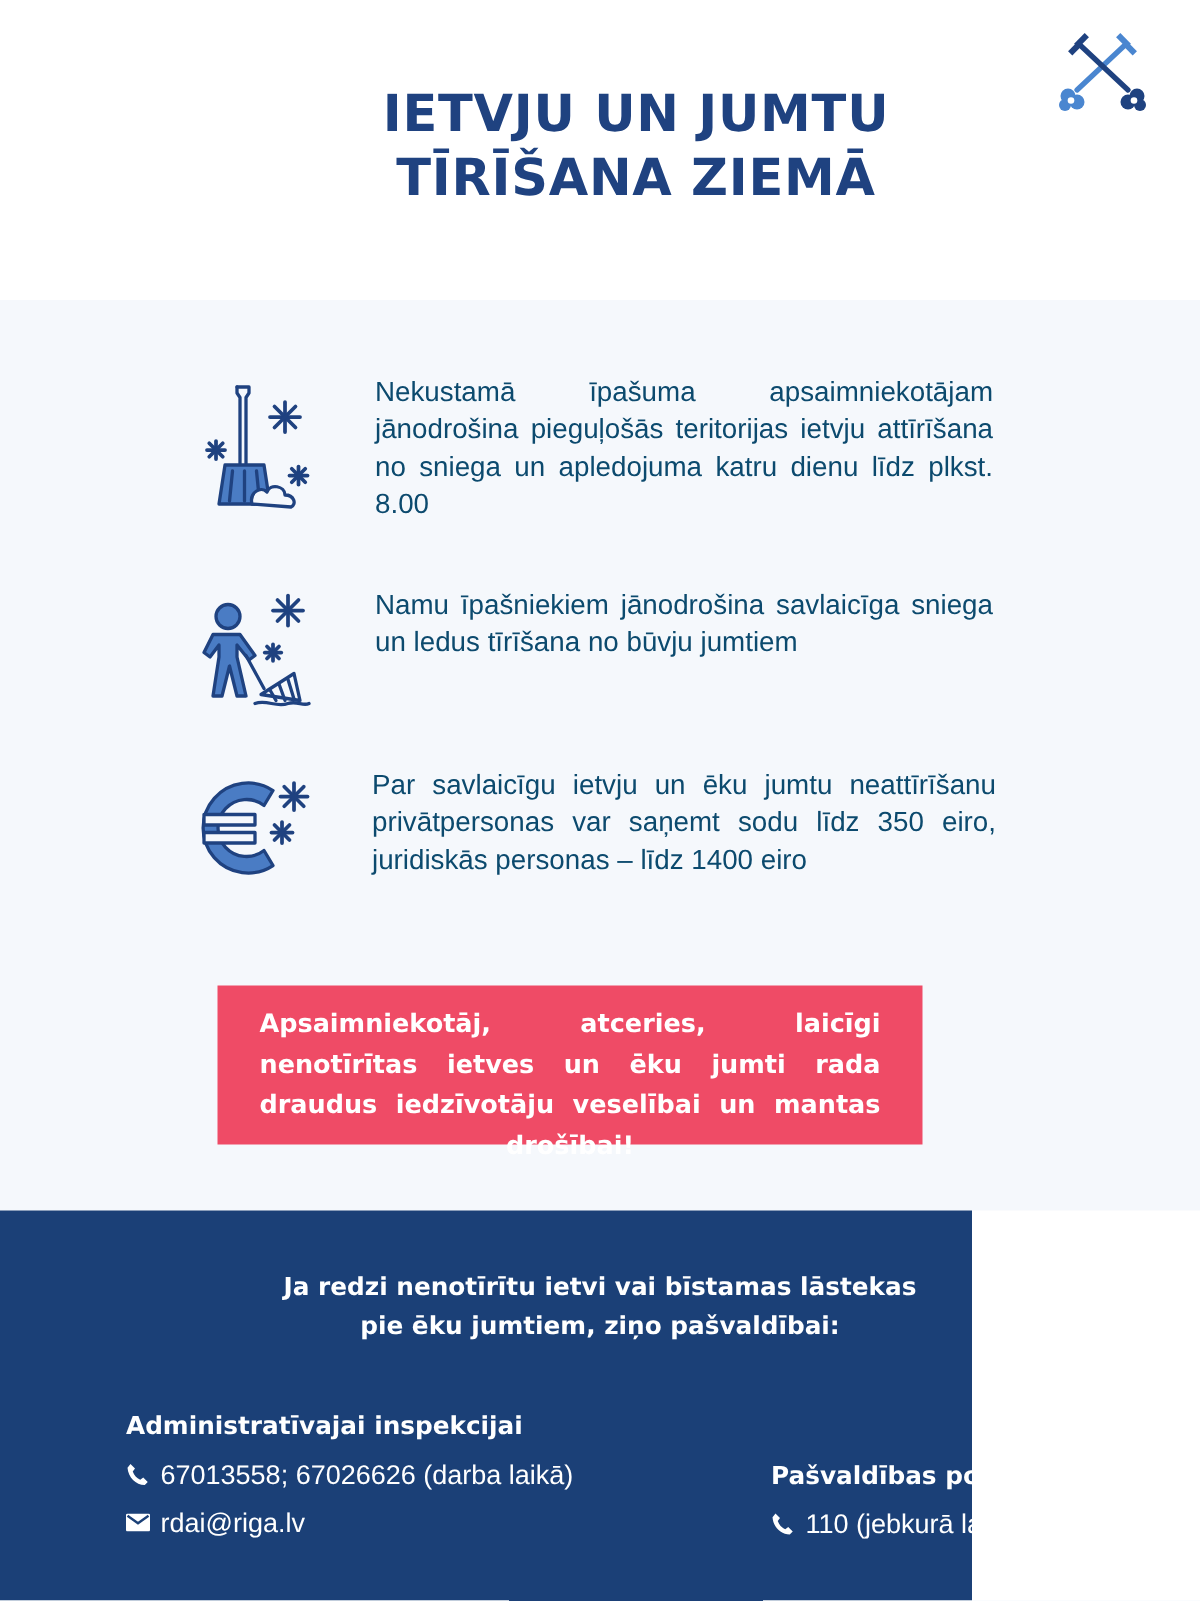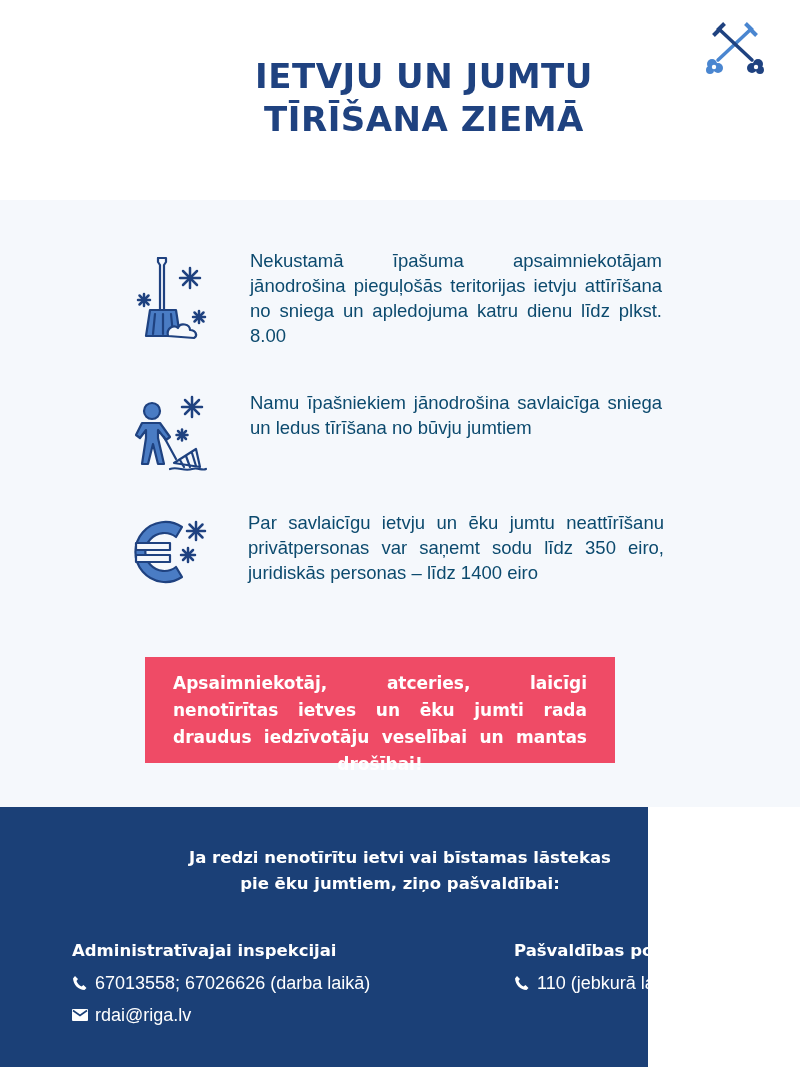--- a/index.html
+++ b/index.html
@@ -28,22 +28,22 @@
 
     .alert { position: absolute; left: 145px; top: 457px; width: 470px; height: 106px; background: #ef4b66;
       color: #ffffff; font-family: "DejaVu Sans", sans-serif; font-weight: bold; font-size: 17px; line-height: 27px;
       padding: 13px 28px 0 28px; text-align: justify; text-align-last: center; }
 
     .footer { position: absolute; left: 0; top: 807px; width: 648px; height: 260px; background: #1b4077; color: #ffffff; }
     .footer .cta { position: absolute; left: 0; top: 38px; width: 800px; text-align: center;
       font-family: "DejaVu Sans", sans-serif; font-weight: bold; font-size: 16.5px; line-height: 26px; }
     .footer .cta span { display: block; }
     .contact { position: absolute; top: 133px; }
-    .contact.left { left: 72px; }
-    .contact.right { left: 514px; }
+    .contact.left { left: 84px; }
+    .contact.right { left: 514px; margin-top: 33px; }
     .contact .heading { font-family: "DejaVu Sans", sans-serif; font-weight: bold; font-size: 16.5px; line-height: 22px; margin-bottom: 10px; white-space: nowrap; }
     .contact .row { display: flex; align-items: center; font-family: "Liberation Sans", sans-serif; font-size: 18px; line-height: 22px; margin-bottom: 10px; white-space: nowrap; }
     .contact .row .ic { width: 18px; height: 18px; margin-right: 5px; display: inline-flex; align-items: center; justify-content: flex-start; }
   </style>
 </head>
 <body>
 
 <div class="header">
   <svg class="logo" viewBox="0 0 62 52">
 

